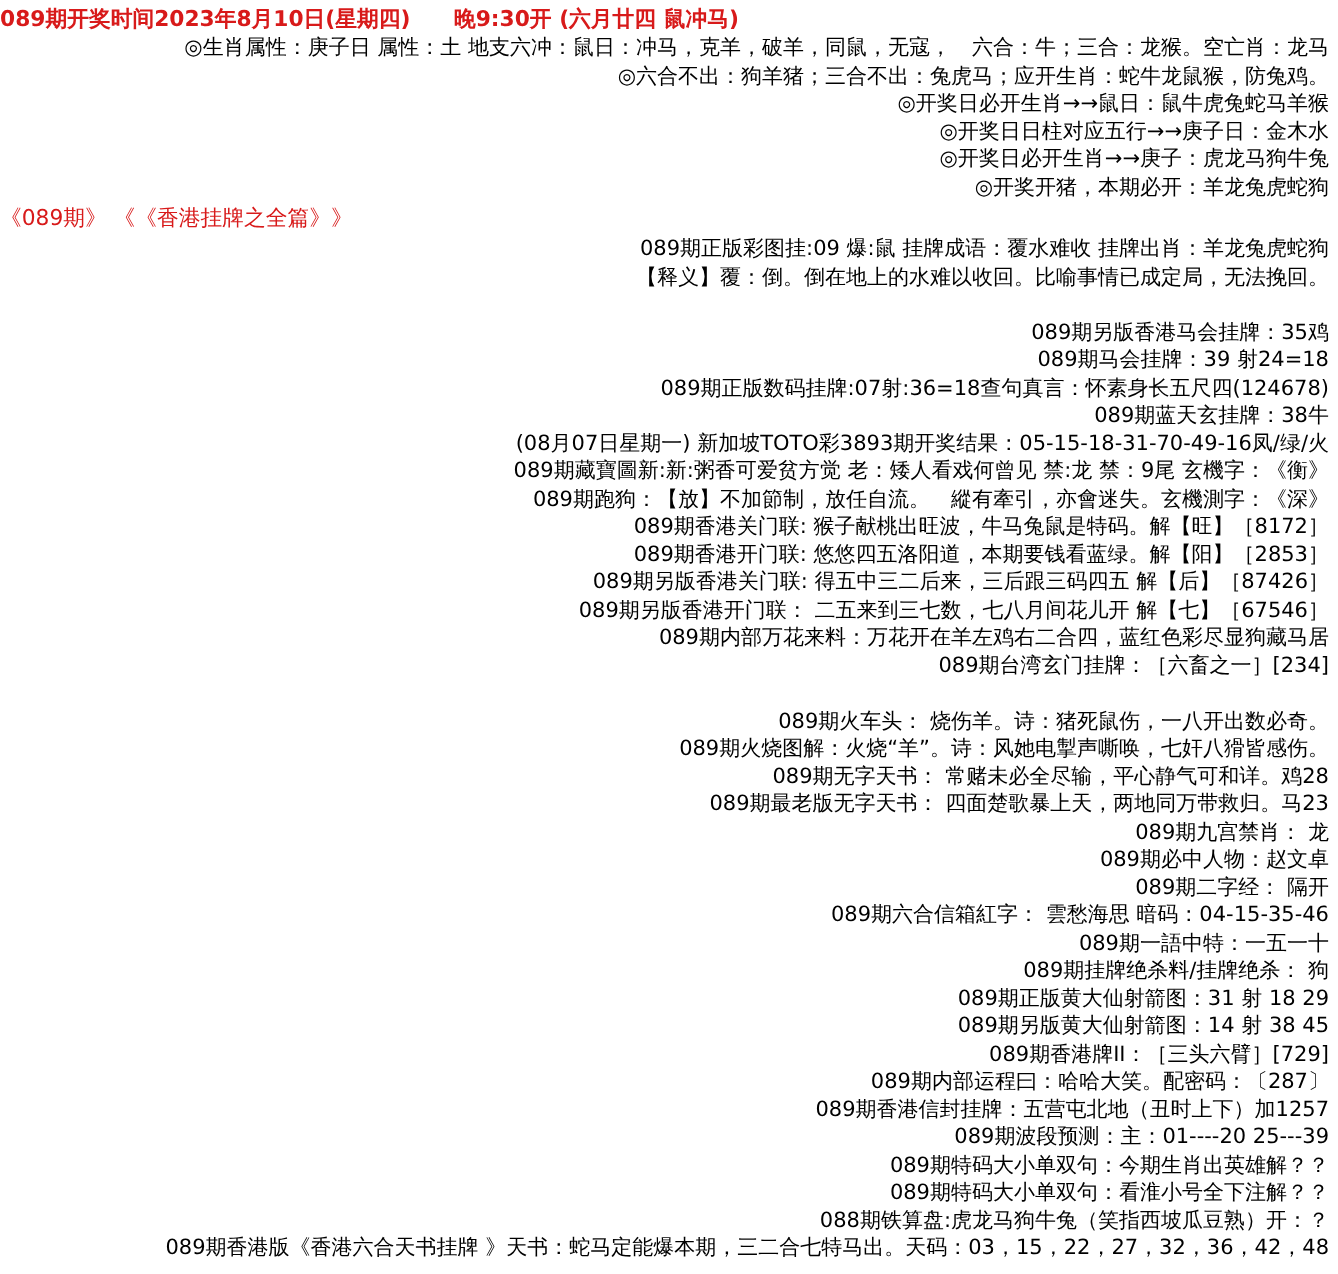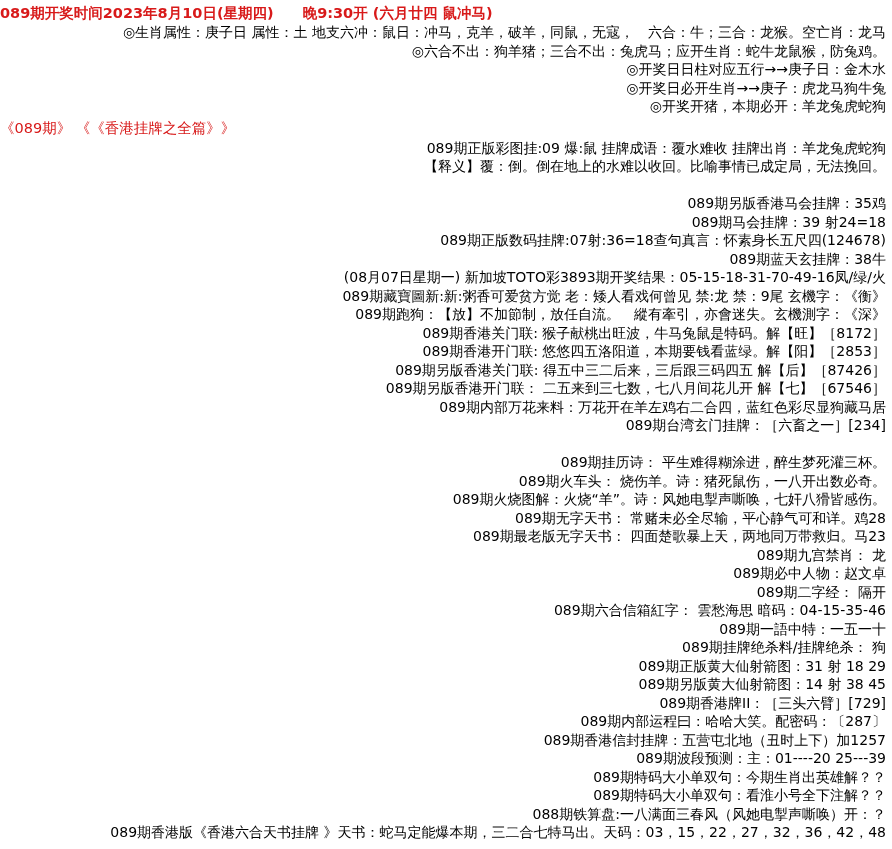--- a/index.html
+++ b/index.html
@@ -42,20 +42,21 @@
   .tight { line-height: 18.5px; text-align: right; }
 </style>
 </head>
 <body>
 
 <div class="page">
 
   <div class="line head-line red">089期开奖时间2023年8月10日(星期四)　　晚9:30开 (六月廿四 鼠冲马)</div>
   <div class="line tight black">◎生肖属性：庚子日 属性：土 地支六冲：鼠日：冲马，克羊，破羊，同鼠，无寇，　六合：牛；三合：龙猴。空亡肖：龙马</div>
   <div class="line tight black">◎六合不出：狗羊猪；三合不出：兔虎马；应开生肖：蛇牛龙鼠猴，防兔鸡。</div>
+  <div class="line tight black">◎开奖日必开生肖→→鼠日：鼠牛虎兔蛇马羊猴</div>
   <div class="line tight black">◎开奖日日柱对应五行→→庚子日：金木水</div>
   <div class="line tight black">◎开奖日必开生肖→→庚子：虎龙马狗牛兔</div>
   <div class="line tight black">◎开奖开猪，本期必开：羊龙兔虎蛇狗</div>
 
   <div class="spacer-sm"></div>
 
   <div class="line">
     <span class="sect-title">《089期》</span>
     <span class="sect-title">《《香港挂牌之全篇》》</span>
   </div>
@@ -73,36 +74,35 @@
       <div class="line tight black">(08月07日星期一) 新加坡TOTO彩3893期开奖结果：05-15-18-31-70-49-16凤/绿/火</div>
       <div class="line tight black">089期藏寶圖新:新:粥香可爱贫方觉  老：矮人看戏何曾见  禁:龙  禁：9尾  玄機字：《衡》</div>
       <div class="line tight black">089期跑狗：【放】不加節制，放任自流。　縱有牽引，亦會迷失。玄機測字：《深》</div>
       <div class="line tight black">089期香港关门联: 猴子献桃出旺波，牛马兔鼠是特码。解【旺】［8172］</div>
       <div class="line tight black">089期香港开门联: 悠悠四五洛阳道，本期要钱看蓝绿。解【阳】［2853］</div>
       <div class="line tight black">089期另版香港关门联: 得五中三二后来，三后跟三码四五  解【后】［87426］</div>
       <div class="line tight black">089期另版香港开门联：  二五来到三七数，七八月间花儿开  解【七】［67546］</div>
       <div class="line tight black">089期内部万花来料：万花开在羊左鸡右二合四，蓝红色彩尽显狗藏马居</div>
       <div class="line tight black">089期台湾玄门挂牌：［六畜之一］[234]</div>
       <div class="line tight black">&nbsp;</div>
-      <div class="line tight black">089期挂历诗：  平生难得糊涂进，醉生梦死灌三杯。</div>
       <div class="line tight black">089期火车头： 烧伤羊。诗：猪死鼠伤，一八开出数必奇。</div>
       <div class="line tight black">089期火烧图解：火烧“羊”。诗：风她电掣声嘶唤，七奸八猾皆感伤。</div>
       <div class="line tight black">089期无字天书： 常赌未必全尽输，平心静气可和详。鸡28</div>
       <div class="line tight black">089期最老版无字天书：  四面楚歌暴上天，两地同万带救归。马23</div>
       <div class="line tight black">089期九宫禁肖：  龙</div>
       <div class="line tight black">089期必中人物：赵文卓</div>
       <div class="line tight black">089期二字经：  隔开</div>
       <div class="line tight black">089期六合信箱紅字：  雲愁海思  暗码：04-15-35-46</div>
       <div class="line tight black">089期一語中特：一五一十</div>
       <div class="line tight black">089期挂牌绝杀料/挂牌绝杀：  狗</div>
       <div class="line tight black">089期正版黄大仙射箭图：31  射  18  29</div>
       <div class="line tight black">089期另版黄大仙射箭图：14  射  38  45</div>
       <div class="line tight black">089期香港牌II：［三头六臂］[729]</div>
       <div class="line tight black">089期内部运程曰：哈哈大笑。配密码：〔287〕</div>
       <div class="line tight black">089期香港信封挂牌：五营屯北地（丑时上下）加1257</div>
       <div class="line tight black">089期波段预测：主：01----20  25---39</div>
       <div class="line tight black">089期特码大小单双句：今期生肖出英雄解？？</div>
       <div class="line tight black">089期特码大小单双句：看淮小号全下注解？？</div>
-      <div class="line tight black">088期铁算盘:一八满面三春风（风她电掣声嘶唤）开：？</div>
+      <div class="line tight black">088期铁算盘:虎龙马狗牛兔（笑指西坡瓜豆熟）开：？</div>
       <div class="line tight black">089期香港版《香港六合天书挂牌 》天书：蛇马定能爆本期，三二合七特马出。天码：03，15，22，27，32，36，42，48</div>
     </div>
 
 </div>
 
 </body></html>

